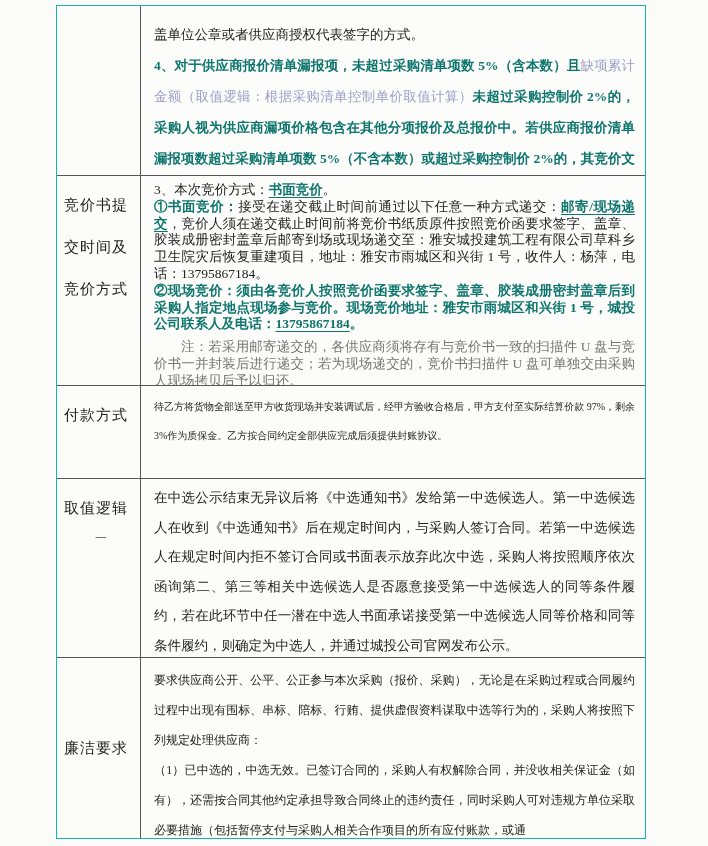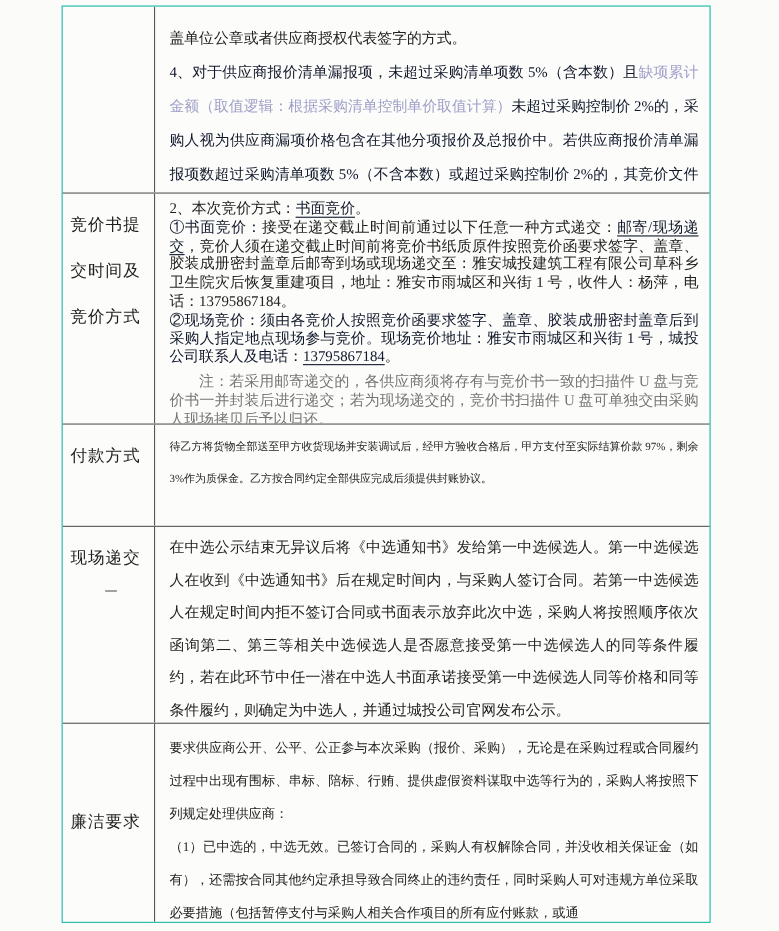--- a/index.html
+++ b/index.html
@@ -30,21 +30,21 @@
   .r1{height:209px;}
   .r2{height:92px;}
   .r3{height:178px;}
   .r4{height:180px;}
   .r0 .content-cell{padding-top:13px;font-size:13.5px;line-height:31px;text-align:justify;}
   .r1 .content-cell{padding-top:6px;font-size:13.5px;line-height:16.8px;text-align:justify;}
   .r2 .content-cell{padding-top:6px;font-size:10px;line-height:29px;text-align:justify;}
   .r3 .content-cell{padding-top:4px;font-size:13.5px;line-height:29.5px;text-align:justify;}
   .r4 .content-cell{padding-top:7px;font-size:12px;line-height:30px;text-align:justify;}
   p{margin:0;padding:0;}
-  .b{font-weight:400;color:#0f172a;}
+  .b{font-weight:700;color:#0f766e;}
   .u{text-decoration:underline;text-underline-offset:3px;}
   .lavender{color:#9d9fc8;font-weight:400;}
   .note{color:#757575;margin-top:6px;text-indent:2em;}
   .dash{
     display:block;text-align:center;line-height:18px;
     font-size:12px;color:#4a4a4a;letter-spacing:0;
   }
 </style>
 </head>
 <body>
@@ -55,37 +55,37 @@
     <div class="label-cell"></div>
     <div class="content-cell">
       <p><span>盖单位公章或者供应商授权代表签字的方式。</span></p>
       <p><span class="b">4、对于供应商报价清单漏报项，未超过采购清单项数 5%（含本数）且</span><span class="lavender">缺项累计金额（取值逻辑：根据采购清单控制单价取值计算）</span><span class="b">未超过采购控制价 2%的，采购人视为供应商漏项价格包含在其他分项报价及总报价中。若供应商报价清单漏报项数超过采购清单项数 5%（不含本数）或超过采购控制价 2%的，其竞价文件无效。</span></p>
     </div>
   </div>
 
   <div class="row r1">
     <div class="label-cell"><span>竞价书提交时间及竞价方式</span></div>
     <div class="content-cell">
-      <p><span>2、本次竞价方式：</span><span class="b u">书面竞价</span><span>。</span></p>
+      <p><span>3、本次竞价方式：</span><span class="b u">书面竞价</span><span>。</span></p>
       <p><span class="b">①书面竞价：</span><span>接受在递交截止时间前通过以下任意一种方式递交：</span><span class="b u">邮寄/现场递交</span><span>，竞价人须在递交截止时间前将竞价书纸质原件按照竞价函要求签字、盖章、胶装成册密封盖章后邮寄到场或现场递交至：雅安城投建筑工程有限公司草科乡卫生院灾后恢复重建项目，地址：雅安市雨城区和兴街 1 号，收件人：杨萍，电话：13795867184。</span></p>
       <p><span class="b">②现场竞价：须由各竞价人按照竞价函要求签字、盖章、胶装成册密封盖章后到采购人指定地点现场参与竞价。现场竞价地址：雅安市雨城区和兴街 1 号，城投公司联系人及电话：</span><span class="b u">13795867184</span><span class="b">。</span></p>
       <p class="note">注：若采用邮寄递交的，各供应商须将存有与竞价书一致的扫描件 U 盘与竞价书一并封装后进行递交；若为现场递交的，竞价书扫描件 U 盘可单独交由采购人现场拷贝后予以归还。</p>
     </div>
   </div>
 
   <div class="row r2">
     <div class="label-cell"><span>付款方式</span></div>
     <div class="content-cell">
       <p>待乙方将货物全部送至甲方收货现场并安装调试后，经甲方验收合格后，甲方支付至实际结算价款 97%，剩余 3%作为质保金。乙方按合同约定全部供应完成后须提供封账协议。</p>
     </div>
   </div>
 
   <div class="row r3">
     <div class="label-cell">
-      <span>现场递交</span>
+      <span>取值逻辑</span>
       <span class="dash">一</span>
     </div>
     <div class="content-cell">
       <p>在中选公示结束无异议后将《中选通知书》发给第一中选候选人。第一中选候选人在收到《中选通知书》后在规定时间内，与采购人签订合同。若第一中选候选人在规定时间内拒不签订合同或书面表示放弃此次中选，采购人将按照顺序依次函询第二、第三等相关中选候选人是否愿意接受第一中选候选人的同等条件履约，若在此环节中任一潜在中选人书面承诺接受第一中选候选人同等价格和同等条件履约，则确定为中选人，并通过城投公司官网发布公示。</p>
     </div>
   </div>
 
   <div class="row r4">
     <div class="label-cell v-center">
         <span>廉洁要求</span>

